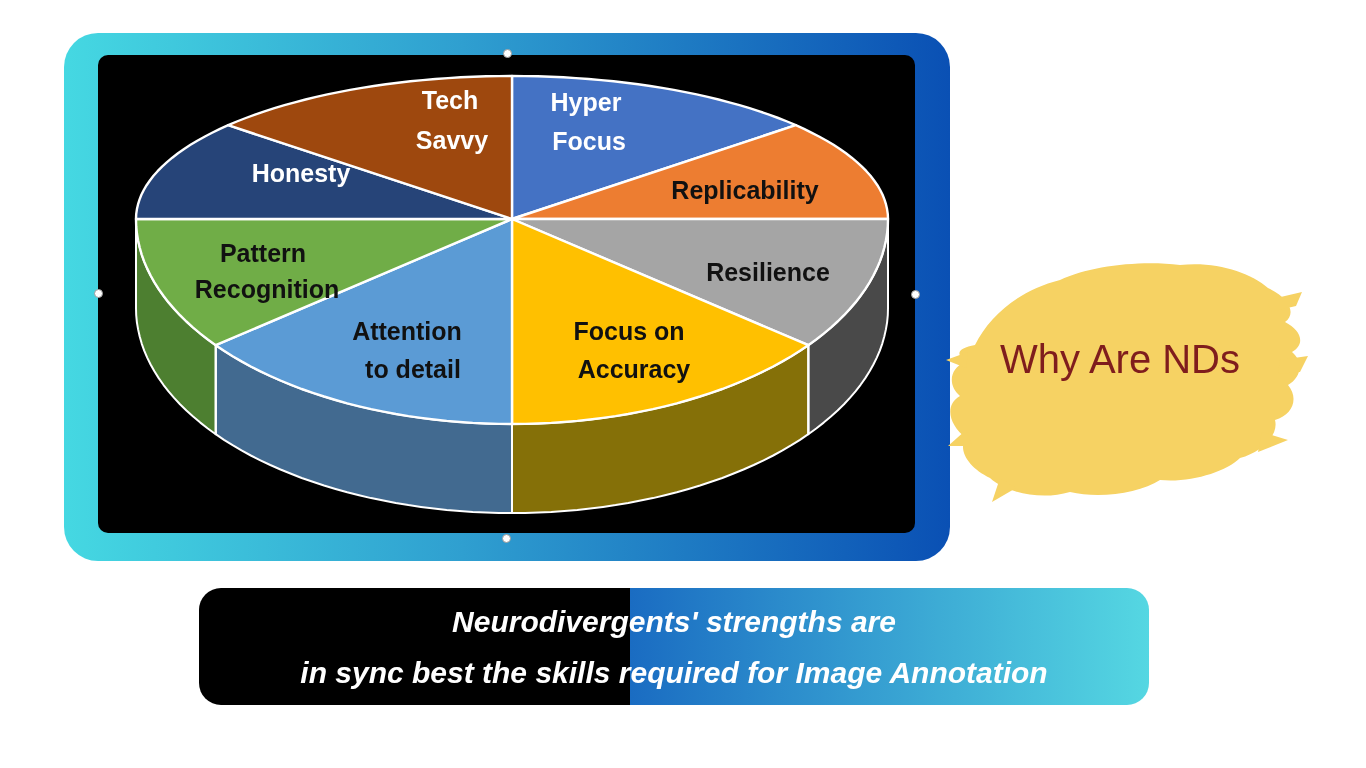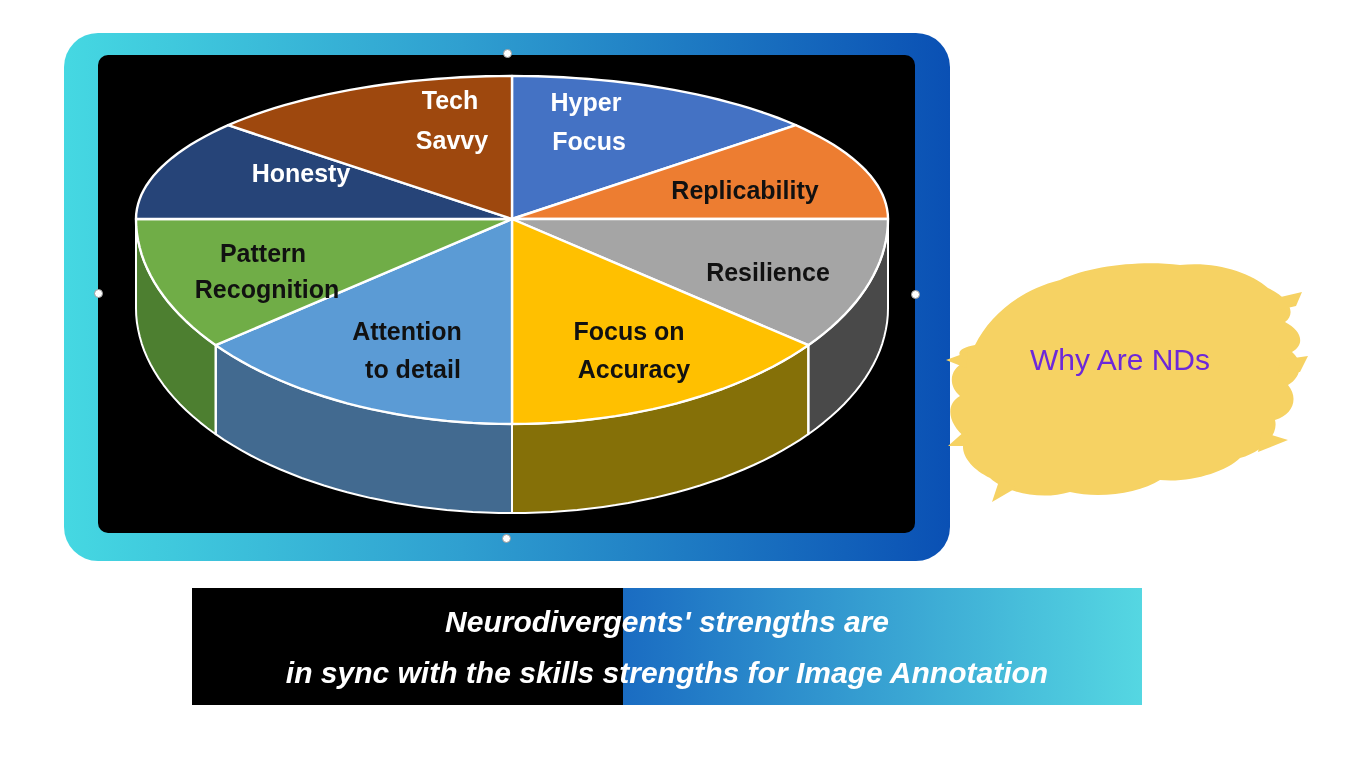--- a/index.html
+++ b/index.html
@@ -15,26 +15,26 @@
   .pie-svg{position:absolute;left:0;top:0;width:817px;height:478px;display:block;}
 
   
   .handle{position:absolute;width:9px;height:9px;border-radius:50%;
     background:#ffffff;border:1px solid #9a9a9a;box-sizing:border-box;}
 
   
   .callout{position:absolute;left:940px;top:248px;width:372px;height:268px;}
   .callout svg{position:absolute;left:0;top:0;width:100%;height:100%;}
   .callout .txt{position:absolute;left:0;top:92px;width:360px;text-align:center;
-    font-size:30px;line-height:39px;color:#6d28d9;font-weight:400;}
+    font-size:40px;line-height:39px;color:#7f1d1d;font-weight:400;}
 
   
-  .banner{position:absolute;left:192px;top:588px;width:950px;height:117px;
+  .banner{position:absolute;left:199px;top:588px;width:950px;height:117px;
     background:linear-gradient(90deg,#000000 0%,#000000 45.4%,#1a6cc2 45.4%,#55d7e2 100%);
-    display:flex;flex-direction:column;justify-content:center;align-items:center;}
+    display:flex;flex-direction:column;justify-content:center;align-items:center;border-radius:22px;}
   .banner .bline{color:#ffffff;font-weight:bold;font-style:italic;
     font-size:30px;line-height:51px;white-space:nowrap;}
 </style>
 </head>
 <body>
 
 <div id="stage">
 
   <div class="tablet">
     <div class="screen">
@@ -103,16 +103,16 @@
         <path id="splash-tip3" d="M 1000,478 L 992,502 L 1016,488 Z" fill="#F6D263"></path>
       </g>
     </svg>
     <div class="txt">
       <div>Why Are NDs</div>
     </div>
   </div>
 
   <div class="banner">
     <div class="bline">Neurodivergents' strengths are</div>
-    <div class="bline">in sync with the skills strengths for Image Annotation</div>
+    <div class="bline">in sync best the skills required for Image Annotation</div>
   </div>
 
 </div>
 
 </body></html>

